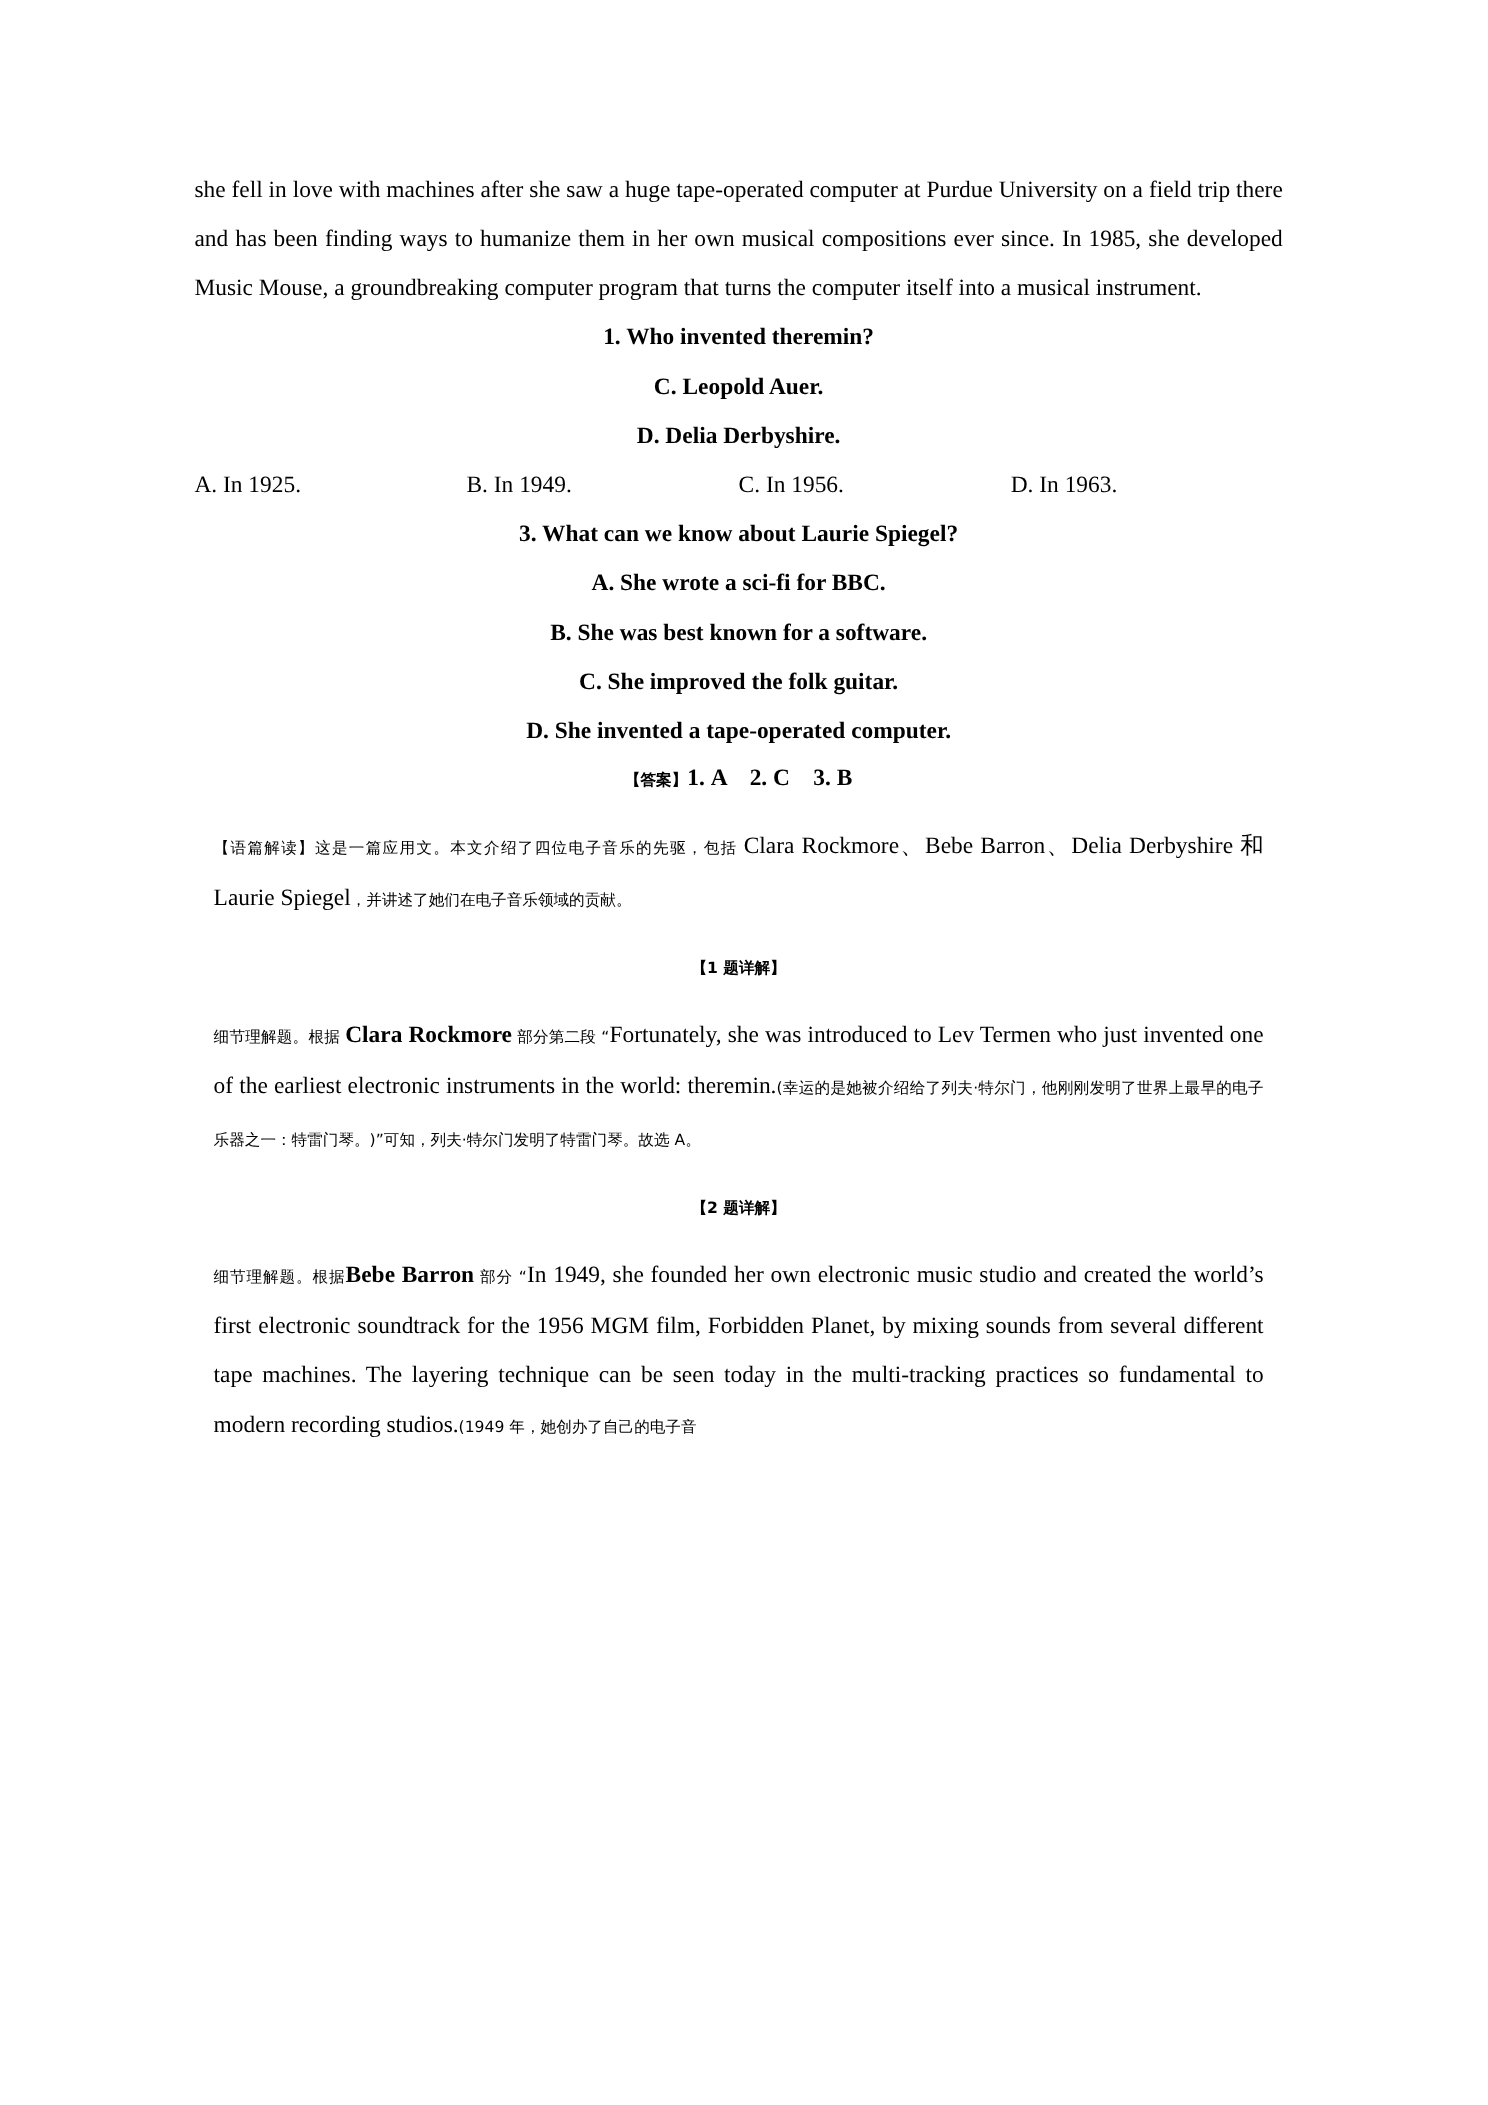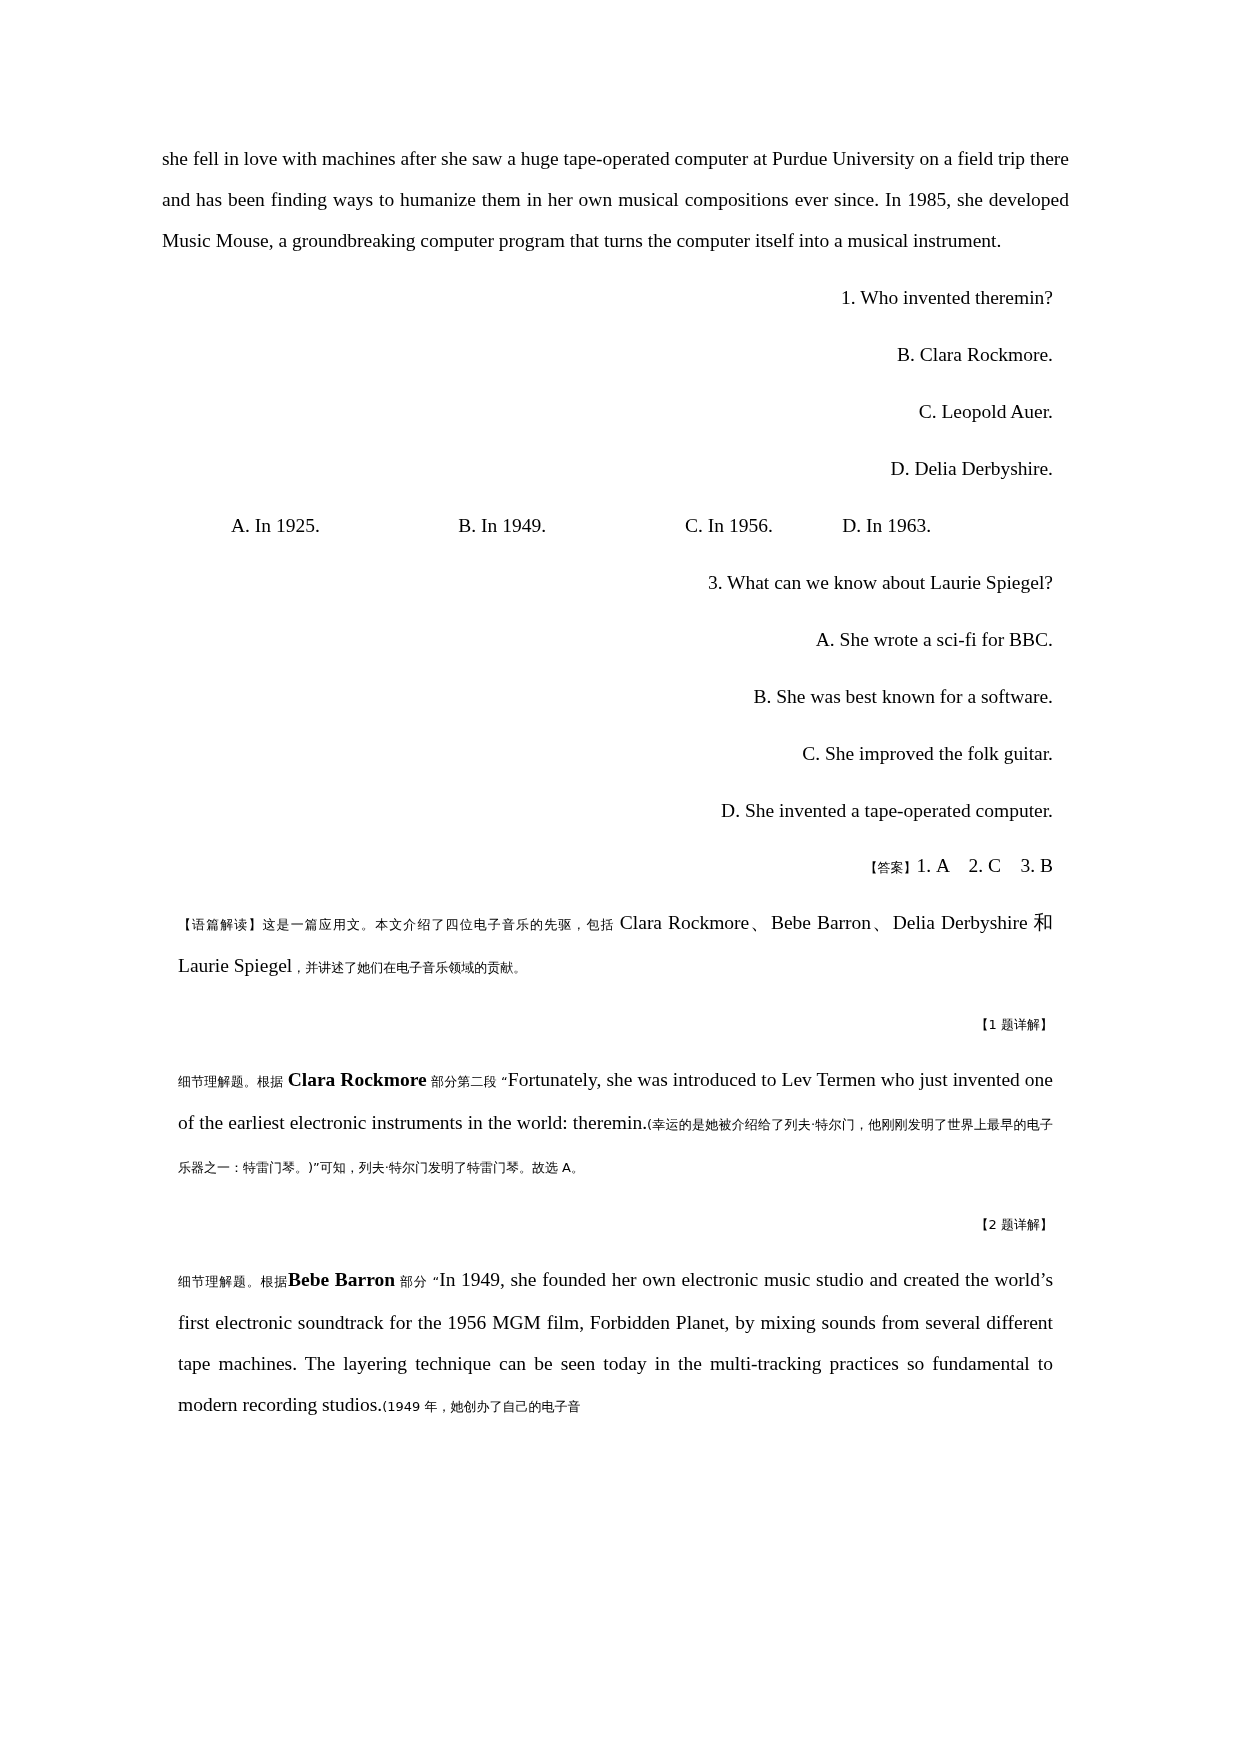--- a/index.html
+++ b/index.html
@@ -24,39 +24,39 @@
     padding: 138px 160px 0 162px;
   }
   .para {
     margin: 0;
     text-align: justify;
     text-justify: inter-word;
     font-size: 19.5px;
     line-height: 41px;
   }
   .line {
-    margin: 16px;
+    margin: 0;
     font-size: 19.5px;
     line-height: 41px;
-    text-align: right;
+    text-align: center;
     white-space: nowrap;
+    font-weight: bold;
   }
   .opt-row {
     margin: 0;
     font-size: 19.5px;
     line-height: 41px;
     display: flex;
     width: 100%;
   }
   .opt-row > span {
     display: inline-block;
   }
   .opt-col {
     width: 25%;
-    text-align: center;
   }
   .opt-col-last {
     width: 25%;
     text-align: left;
   }
   .cjk {
     font-family: "DejaVu Sans", "Liberation Sans", sans-serif;
     font-size: 13px;
   }
   .cjk-para {
@@ -72,21 +72,20 @@
   b, .bold { font-weight: bold; }
 </style>
 </head>
 <body>
 
 <div class="page">
 
   <p class="para">she fell in love with machines after she saw a huge tape-operated computer at Purdue University on a field trip there and has been finding ways to humanize them in her own musical compositions ever since. In 1985, she developed Music Mouse, a groundbreaking computer program that turns the computer itself into a musical instrument.</p>
 
   <p class="line">1. Who invented theremin?</p>
-  <p class="line">B. Clara Rockmore.</p>
   <p class="line">C. Leopold Auer.</p>
   <p class="line">D. Delia Derbyshire.</p>
 
   <div class="opt-row">
     <span class="opt-col">A. In 1925.</span>
     <span class="opt-col">B. In 1949.</span>
     <span class="opt-col">C. In 1956.</span>
     <span class="opt-col-last">D. In 1963.</span>
   </div>
 

